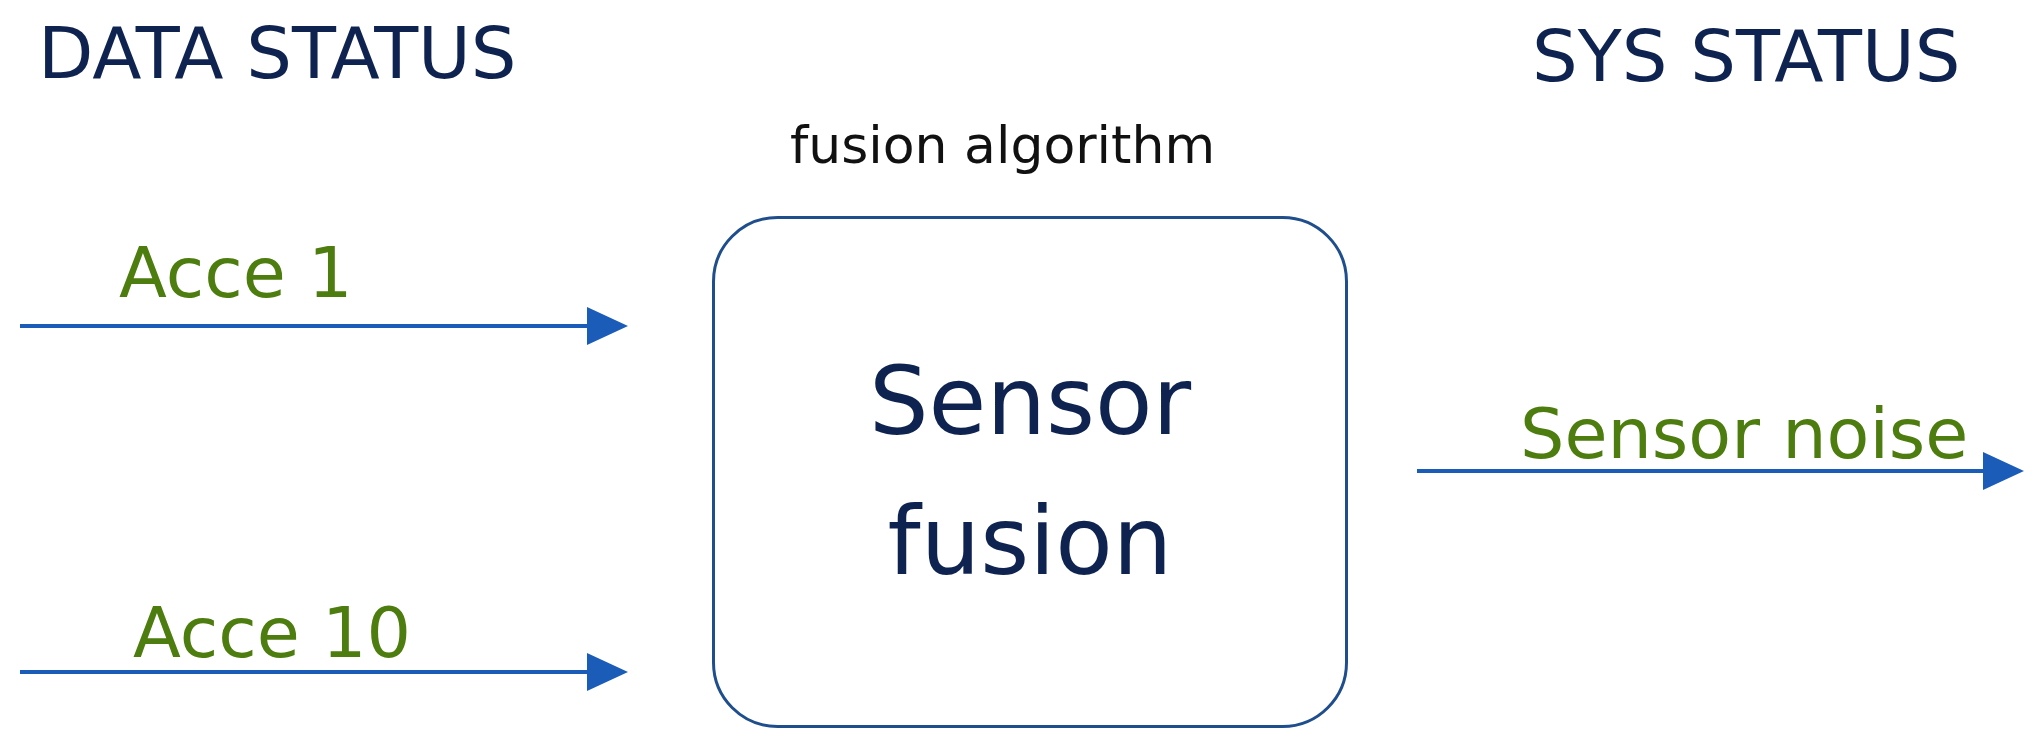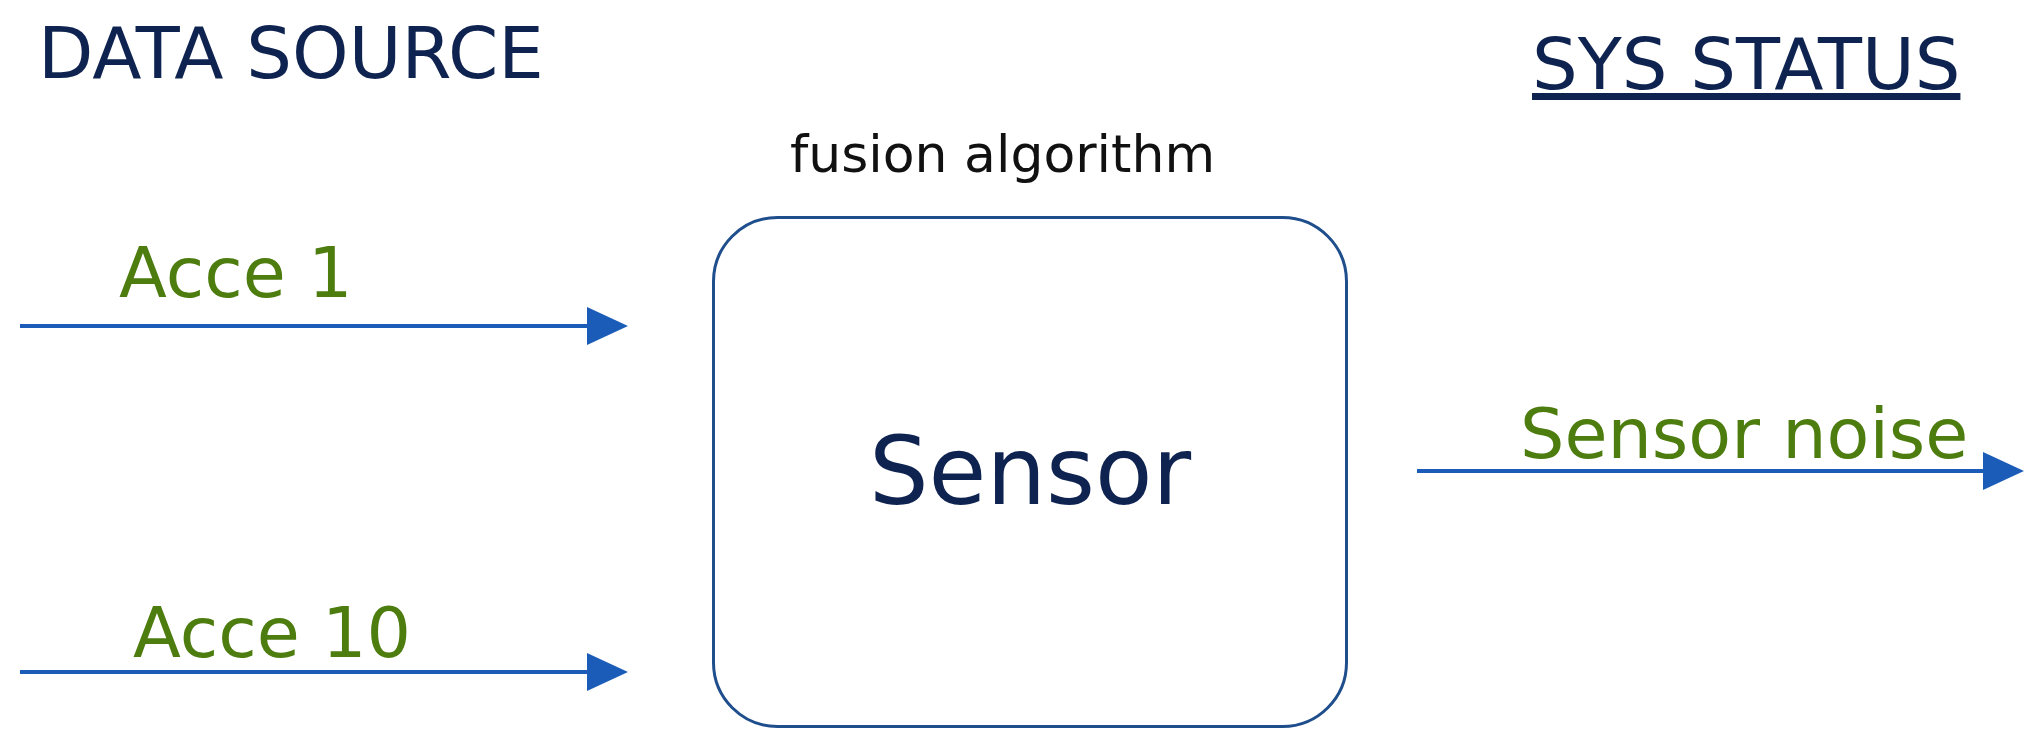--- a/index.html
+++ b/index.html
@@ -68,27 +68,28 @@
     <line x1="20" y1="672" x2="590" y2="672" stroke="#1a5cb8" stroke-width="4"></line>
     <polygon points="587,653 628,672 587,691" fill="#1a5cb8"></polygon>
   </g>
 
   <g>
     <line x1="1417" y1="471" x2="1986" y2="471" stroke="#1a5cb8" stroke-width="4"></line>
     <polygon points="1983,452 2024,471 1983,490" fill="#1a5cb8"></polygon>
   </g>
 </svg>
 
-<div class="abs heading" style="left:38px; top:17px;">DATA SOURCE</div>
+<div class="abs heading" style="left:38px; top:17px;">DATA STATUS</div>
 
-<div class="abs heading" style="left:1532px; top:28px;text-decoration:underline;">SYS STATUS</div>
+<div class="abs heading" style="left:1532px; top:20px;">SYS STATUS</div>
 
-<div class="abs algo" style="left:790px; top:128px;">fusion algorithm</div>
+<div class="abs algo" style="left:790px; top:119px;">fusion algorithm</div>
 
 <div class="box-text">
   <div>Sensor</div>
+  <div>fusion</div>
 </div>
 
 <div class="abs label" style="left:119px; top:238px;">Acce 1</div>
 
 <div class="abs label" style="left:121px; top:598px;margin-left:12px;">Acce 10</div>
 
 <div class="abs label" style="left:1520px; top:399px;">Sensor noise</div>
 
 </body></html>

